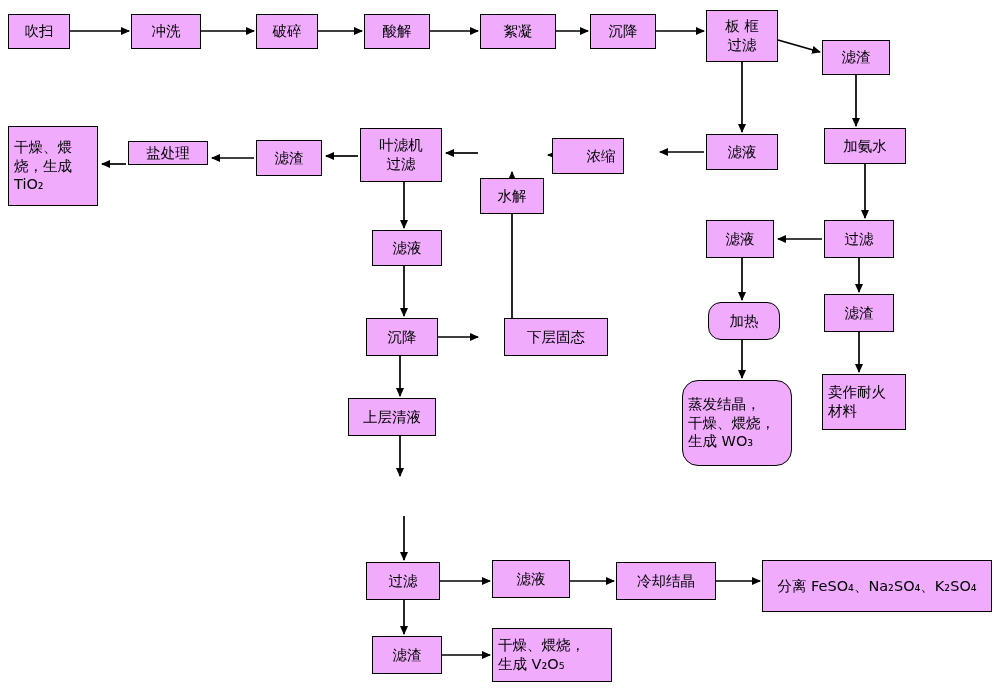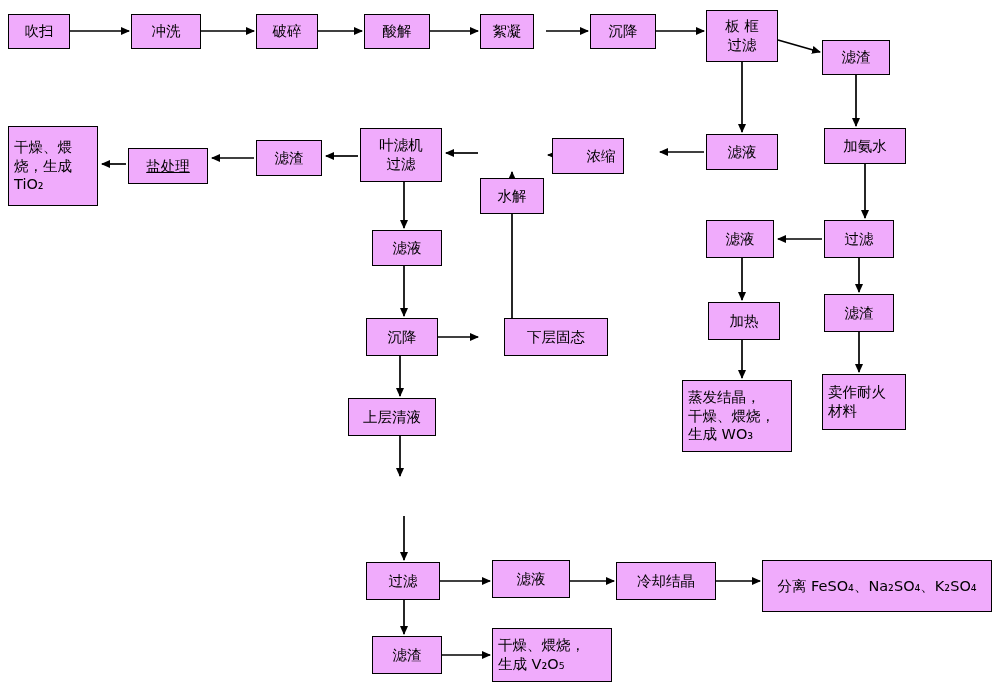--- a/index.html
+++ b/index.html
@@ -111,45 +111,45 @@
       <line x1="404" y1="600" x2="404" y2="634"></line>
 
       <line x1="442" y1="655" x2="490" y2="655"></line>
     </g>
   </svg>
 
   <div class="node" style="left:8px;  top:14px;  width:62px;  height:35px;">吹扫</div>
   <div class="node" style="left:131px;top:14px;  width:70px;  height:35px;">冲洗</div>
   <div class="node" style="left:256px;top:14px;  width:62px;  height:35px;">破碎</div>
   <div class="node" style="left:364px;top:14px;  width:66px;  height:35px;">酸解</div>
-  <div class="node" style="left:480px;top:14px;  width:54px;  height:35px;">絮凝</div>
+  <div class="node" style="left:480px;top:14px;  width:76px;  height:35px;">絮凝</div>
   <div class="node" style="left:590px;top:14px;  width:66px;  height:35px;">沉降</div>
   <div class="node" style="left:706px;top:10px;  width:72px;  height:52px;">板 框
 过滤</div>
   <div class="node" style="left:822px;top:40px;  width:68px;  height:35px;">滤渣</div>
 
   <div class="node" style="left:824px;top:128px; width:82px;  height:36px;">加氨水</div>
   <div class="node" style="left:706px;top:134px; width:72px;  height:36px;">滤液</div>
   <div class="node" style="left:552px;top:138px; width:72px;  height:36px;padding-left:28px;">浓缩</div>
   <div class="node" style="left:480px;top:134px; width:64px;  height:36px;margin-top:44px;">水解</div>
   <div class="node" style="left:360px;top:128px; width:82px;  height:54px;">叶滤机
 过滤</div>
   <div class="node" style="left:256px;top:140px; width:66px;  height:36px;">滤渣</div>
-  <div class="node" style="left:128px;top:148px; width:80px;  height:36px;text-decoration:underline;">盐处理</div>
+  <div class="node" style="left:128px;top:141px; width:80px;  height:24px;">盐处理</div>
   <div class="node left" style="left:8px;  top:126px; width:90px;  height:80px;">干燥、煨
 烧，生成
 TiO₂</div>
 
   <div class="node" style="left:824px;top:220px; width:70px;  height:38px;">过滤</div>
   <div class="node" style="left:706px;top:220px; width:68px;  height:38px;">滤液</div>
   <div class="node" style="left:824px;top:294px; width:70px;  height:38px;">滤渣</div>
-  <div class="node" style="left:708px;top:302px; width:72px;  height:38px;">加热</div>
+  <div class="node" style="left:708px;top:302px; width:72px;  height:38px;border-radius:13px;">加热</div>
   <div class="node left" style="left:822px;top:374px; width:84px;  height:56px;">卖作耐火
 材料</div>
-  <div class="node left" style="left:682px;top:380px; width:110px; height:72px;">蒸发结晶，
+  <div class="node left" style="left:682px;top:380px; width:110px; height:86px;border-radius:16px;">蒸发结晶，
 干燥、煨烧，
 生成 WO₃</div>
 
   <div class="node" style="left:372px;top:230px; width:70px;  height:36px;">滤液</div>
   <div class="node" style="left:366px;top:318px; width:72px;  height:38px;">沉降</div>
   <div class="node" style="left:504px;top:318px; width:104px; height:38px;">下层固态</div>
   <div class="node" style="left:348px;top:398px; width:88px; height:38px;">上层清液</div>
   <div class="node" style="left:366px;top:562px; width:74px;  height:38px;">过滤</div>
   <div class="node" style="left:492px;top:560px; width:78px;  height:38px;">滤液</div>
   <div class="node" style="left:616px;top:562px; width:100px; height:38px;">冷却结晶</div>

